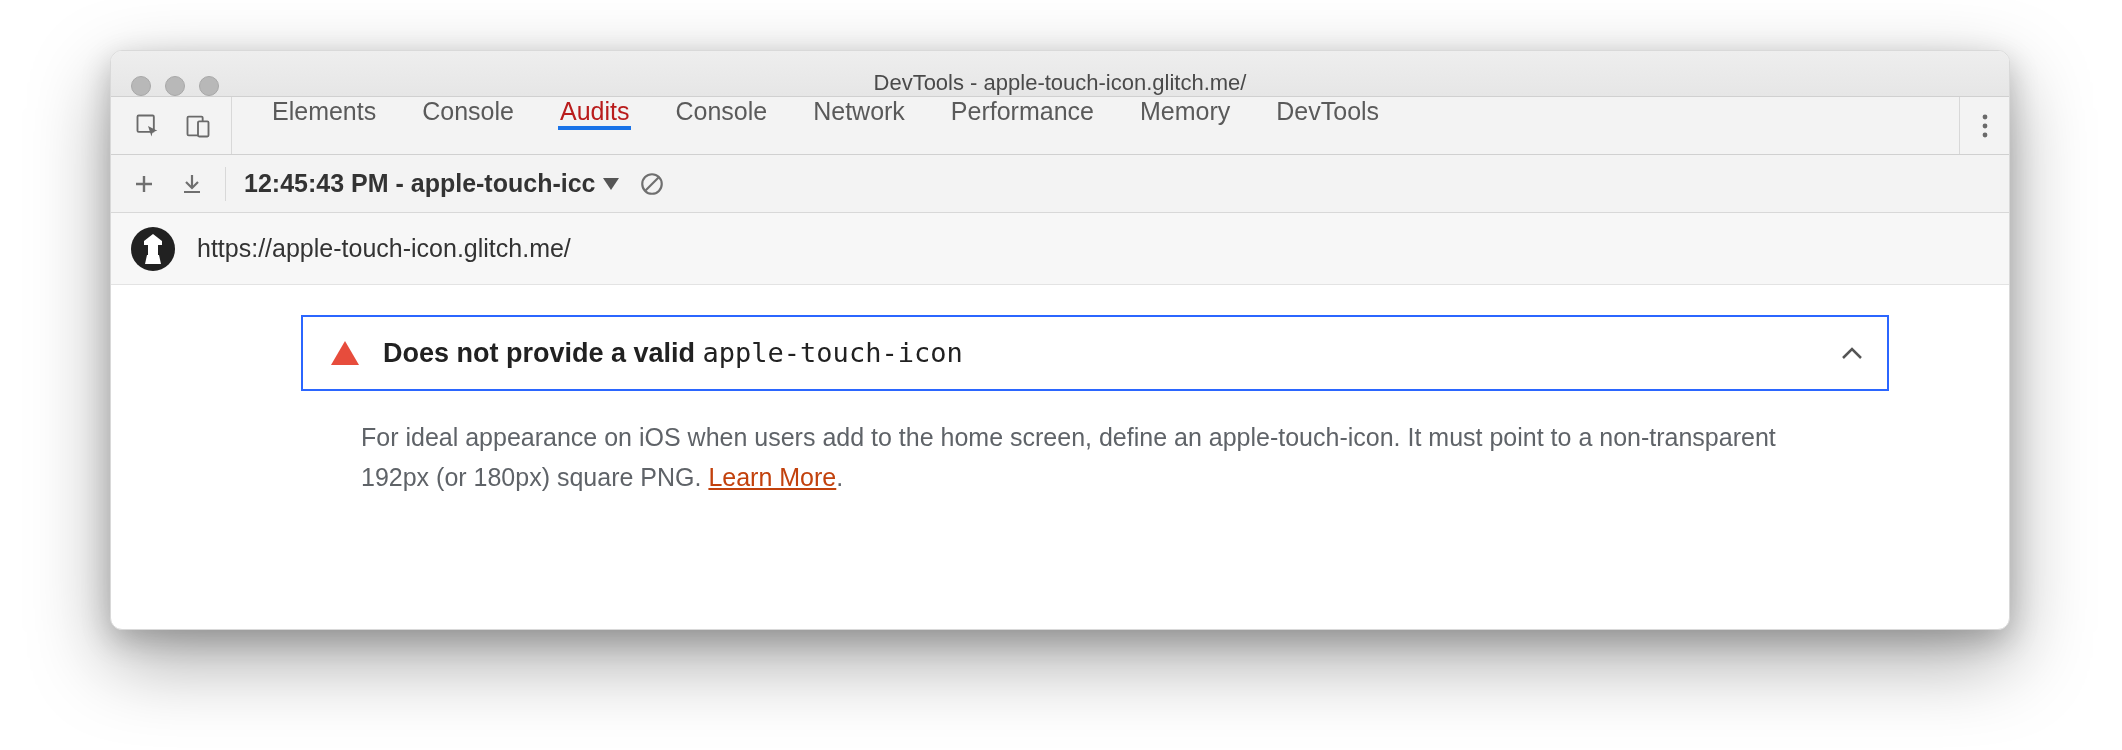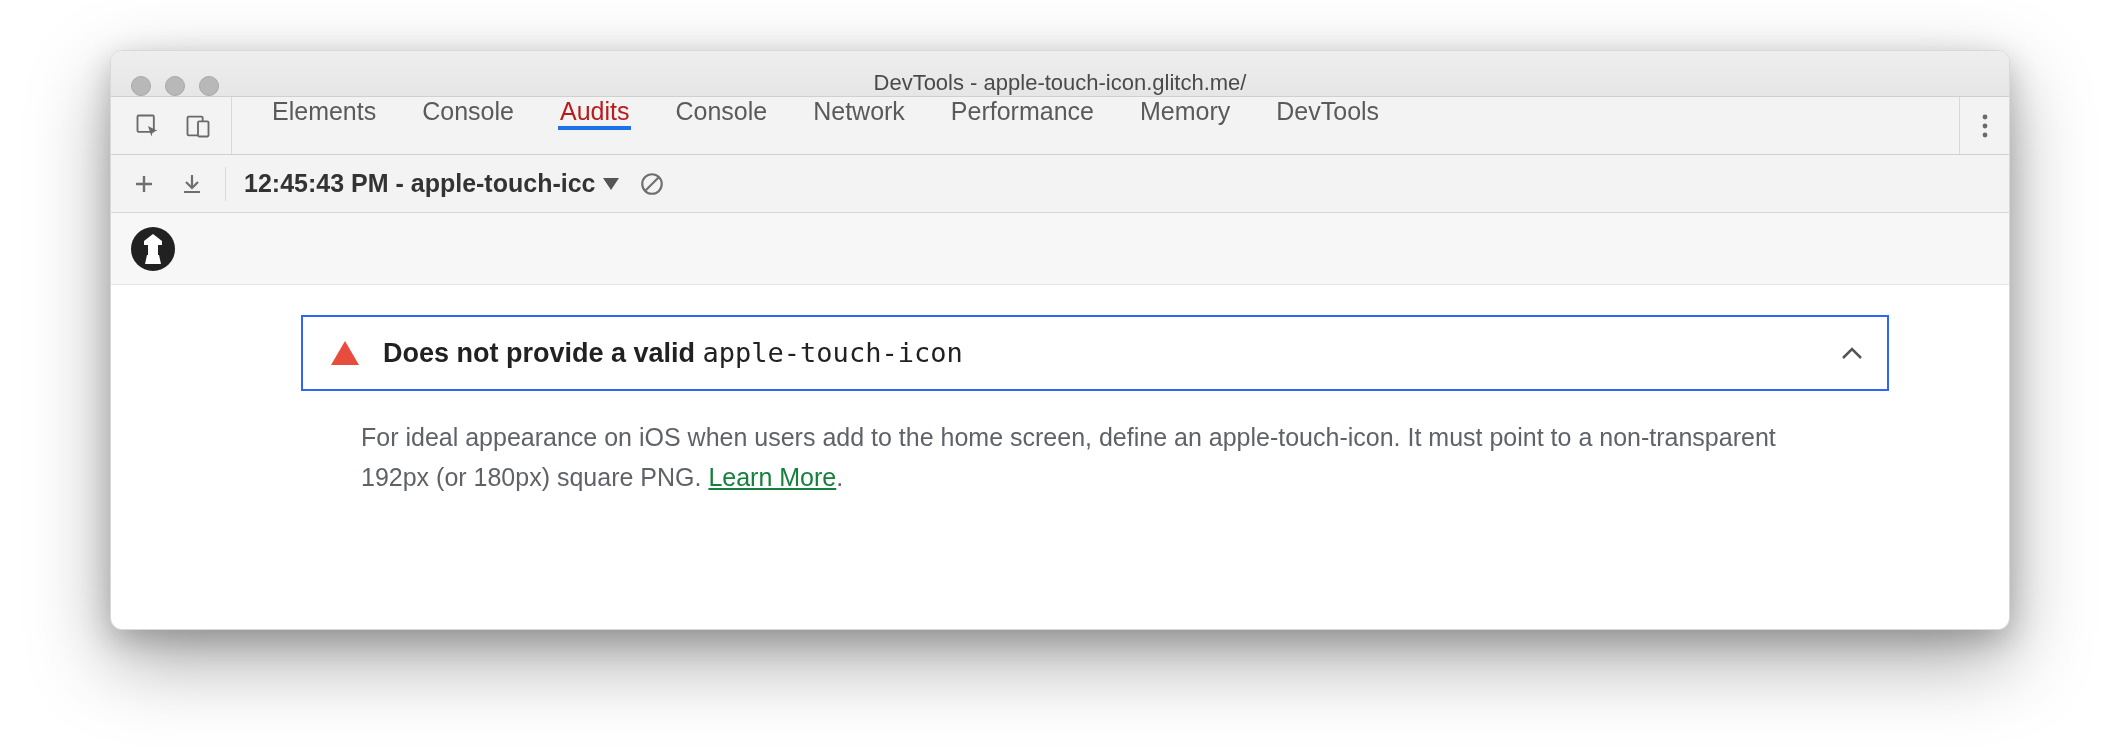--- a/index.html
+++ b/index.html
@@ -178,21 +178,21 @@
     right: 24px;
     color: #555;
   }
   .audit-desc {
     margin: 26px 120px 0 190px;
     font-size: 25px;
     line-height: 1.6;
     color: #5f6368;
   }
   .audit-desc a {
-    color: #15803d;
+    color: #c2410c;
     text-decoration: underline;
   }
   svg { display: block; }
 </style>
 </head>
 <body>
 
 <div class="shadow-wrap">
 
   <div class="titlebar">
@@ -270,20 +270,21 @@
   </div>
 
   <div class="url-row">
     <div class="lh-badge">
       <svg width="26" height="30" viewBox="0 0 26 30" fill="#ffffff">
         <polygon points="13,0 22,7 22,11 4,11 4,7"></polygon>
         <rect x="8" y="11" width="10" height="10"></rect>
         <polygon points="5,30 21,30 19,21 7,21"></polygon>
       </svg>
     </div>
+    <div class="url-text">https://apple-touch-icon.glitch.me/</div>
   </div>
 
   <div class="content">
     <div class="audit-card">
       <div class="tri-fail"></div>
       <div class="audit-title">
         <span>Does not provide a valid </span><span class="mono">apple-touch-icon</span>
       </div>
       <span class="chev-up">
         <svg width="22" height="14" viewBox="0 0 22 14" fill="none" stroke="currentColor" stroke-width="2.5">

